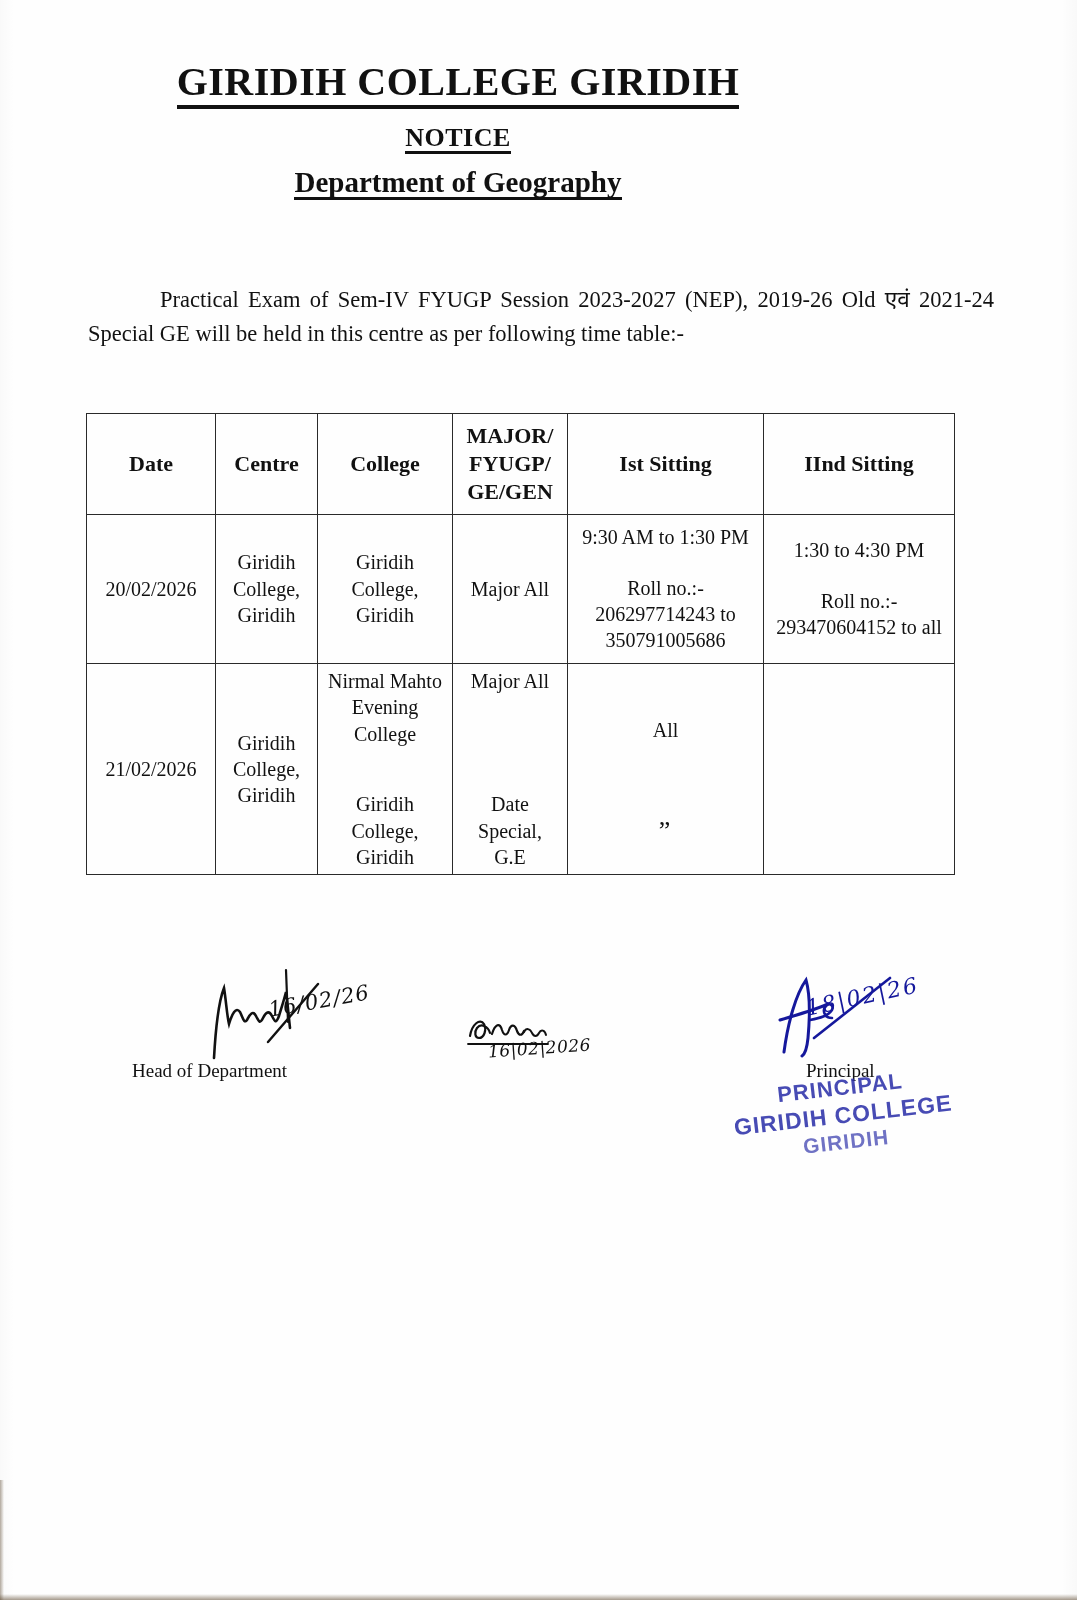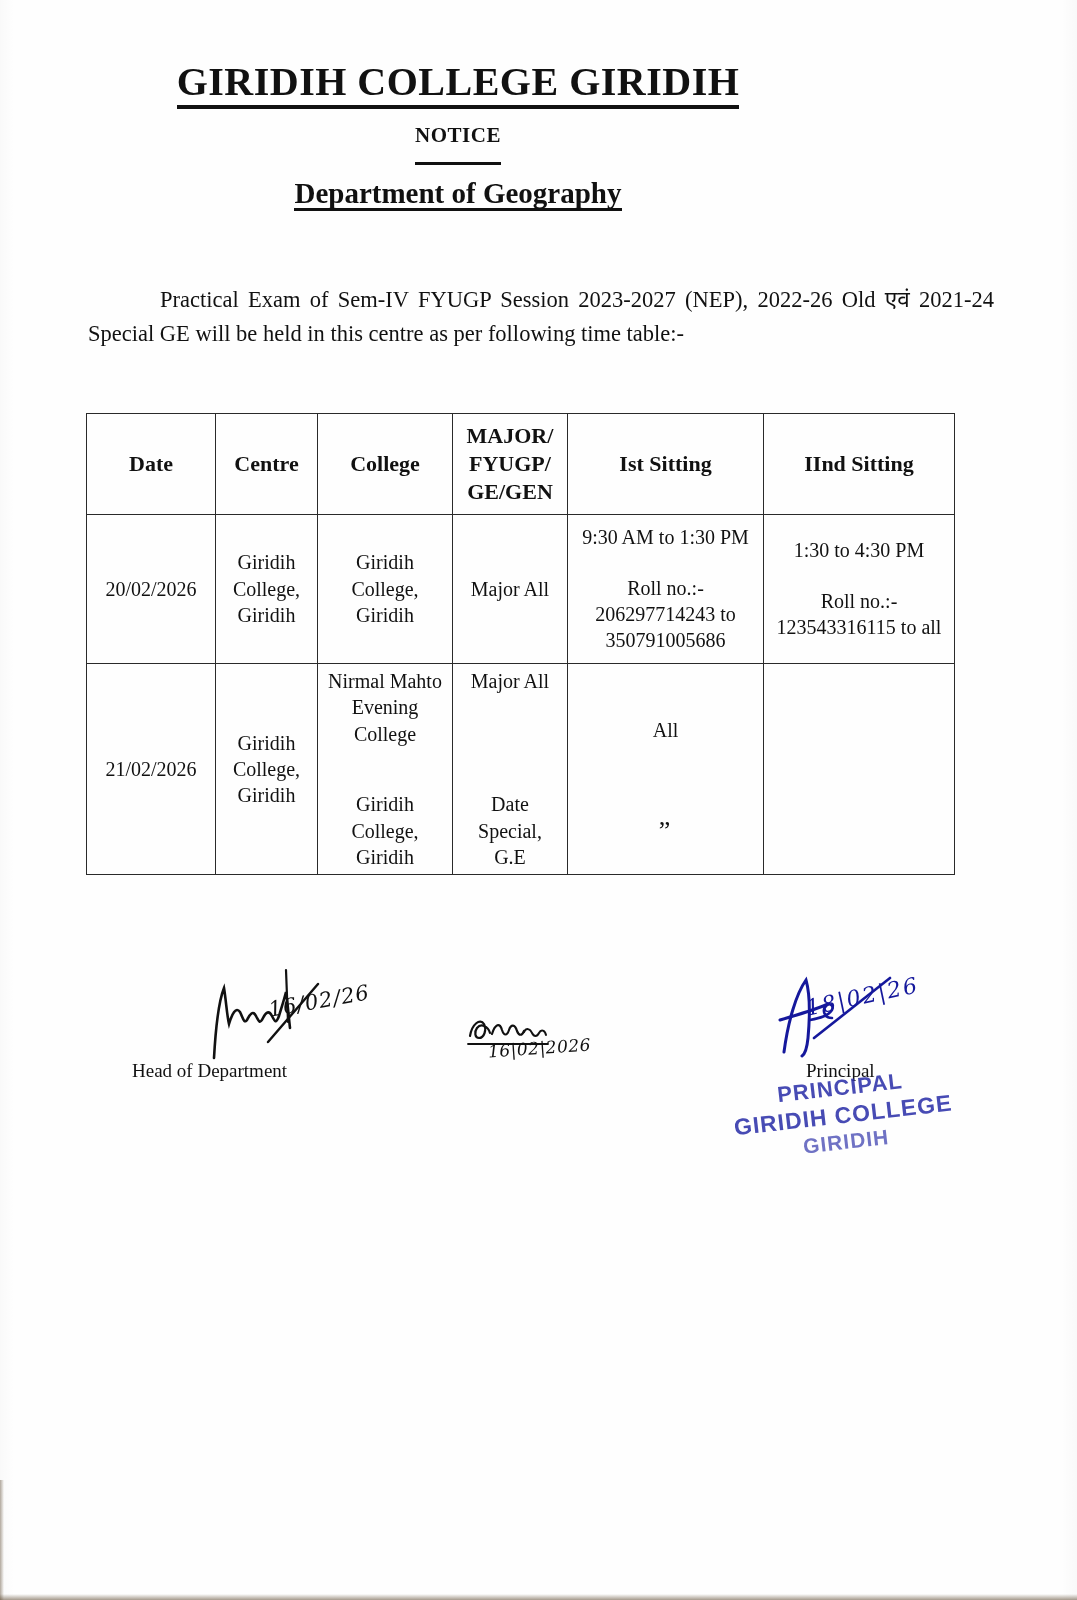--- a/index.html
+++ b/index.html
@@ -54,26 +54,26 @@
     font-size: 40px;
     font-weight: bold;
     letter-spacing: 0.5px;
     line-height: 1.1;
     display: inline-block;
     border-bottom: 4px solid #111;
     padding-bottom: 1px;
   }
   .title-notice {
     margin-top: 16px;
-    font-size: 21px;
+    font-size: 26px;
     font-weight: bold;
     display: inline-block;
     border-bottom: 3px solid #111;
     letter-spacing: 0.5px;
-    padding-bottom: 16px;
+    padding-bottom: 0px;
   }
   .title-dept {
     margin-top: 14px;
     font-size: 29px;
     font-weight: bold;
     display: inline-block;
     border-bottom: 3px solid #111;
     padding-bottom: 0px;
     text-align: center;
   }
@@ -213,21 +213,21 @@
       <span class="title-main">GIRIDIH COLLEGE GIRIDIH</span>
     </div>
     <div class="title-row">
       <span class="title-notice">NOTICE</span>
     </div>
     <div class="title-row">
       <span class="title-dept">Department of Geography</span>
     </div>
   </div>
 
-  <div class="intro">Practical Exam of Sem-IV FYUGP Session 2023-2027 (NEP), 2022-26 Old एवं 2021-24 Special GE will be held in this centre as per following time table:-</div>
+  <div class="intro">Practical Exam of Sem-IV FYUGP Session 2023-2027 (NEP), 2019-26 Old एवं 2021-24 Special GE will be held in this centre as per following time table:-</div>
 
   <div class="tbl-wrap">
     <table class="schedule">
       <colgroup>
         <col style="width:129px">
         <col style="width:102px">
         <col style="width:135px">
         <col style="width:115px">
         <col style="width:196px">
         <col style="width:191px">
@@ -272,21 +272,21 @@
               <div>Roll no.:-</div>
               <div>206297714243 to</div>
               <div>350791005686</div>
             </div>
           </td>
           <td class="r1">
             <div class="cell-lines">
               <div class="nowrap">1:30 to 4:30 PM</div>
               <div class="roll-gap"></div>
               <div>Roll no.:-</div>
-              <div class="nowrap">123543316115 to all</div>
+              <div class="nowrap">293470604152 to all</div>
             </div>
           </td>
         </tr>
 
         <tr>
           <td class="r2">21/02/2026</td>
           <td class="r2">
             <div class="cell-lines">
               <div>Giridih</div>
               <div>College,</div>

